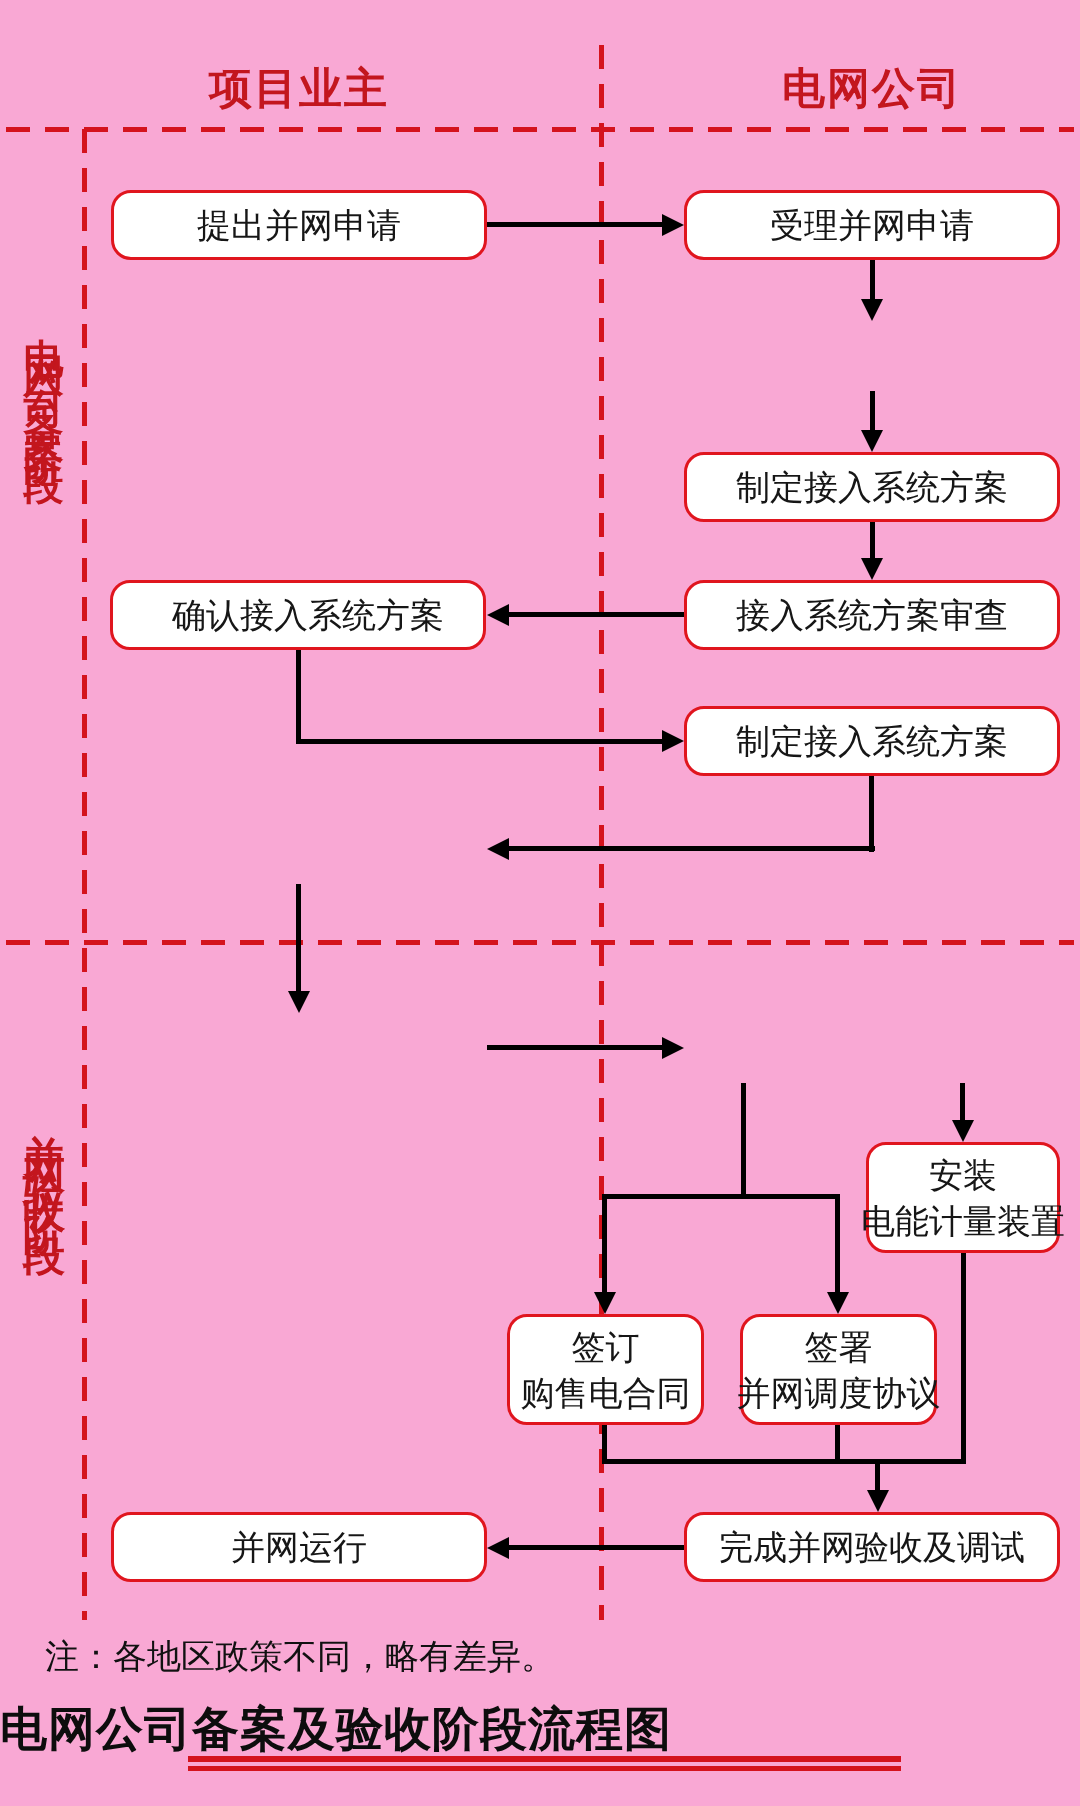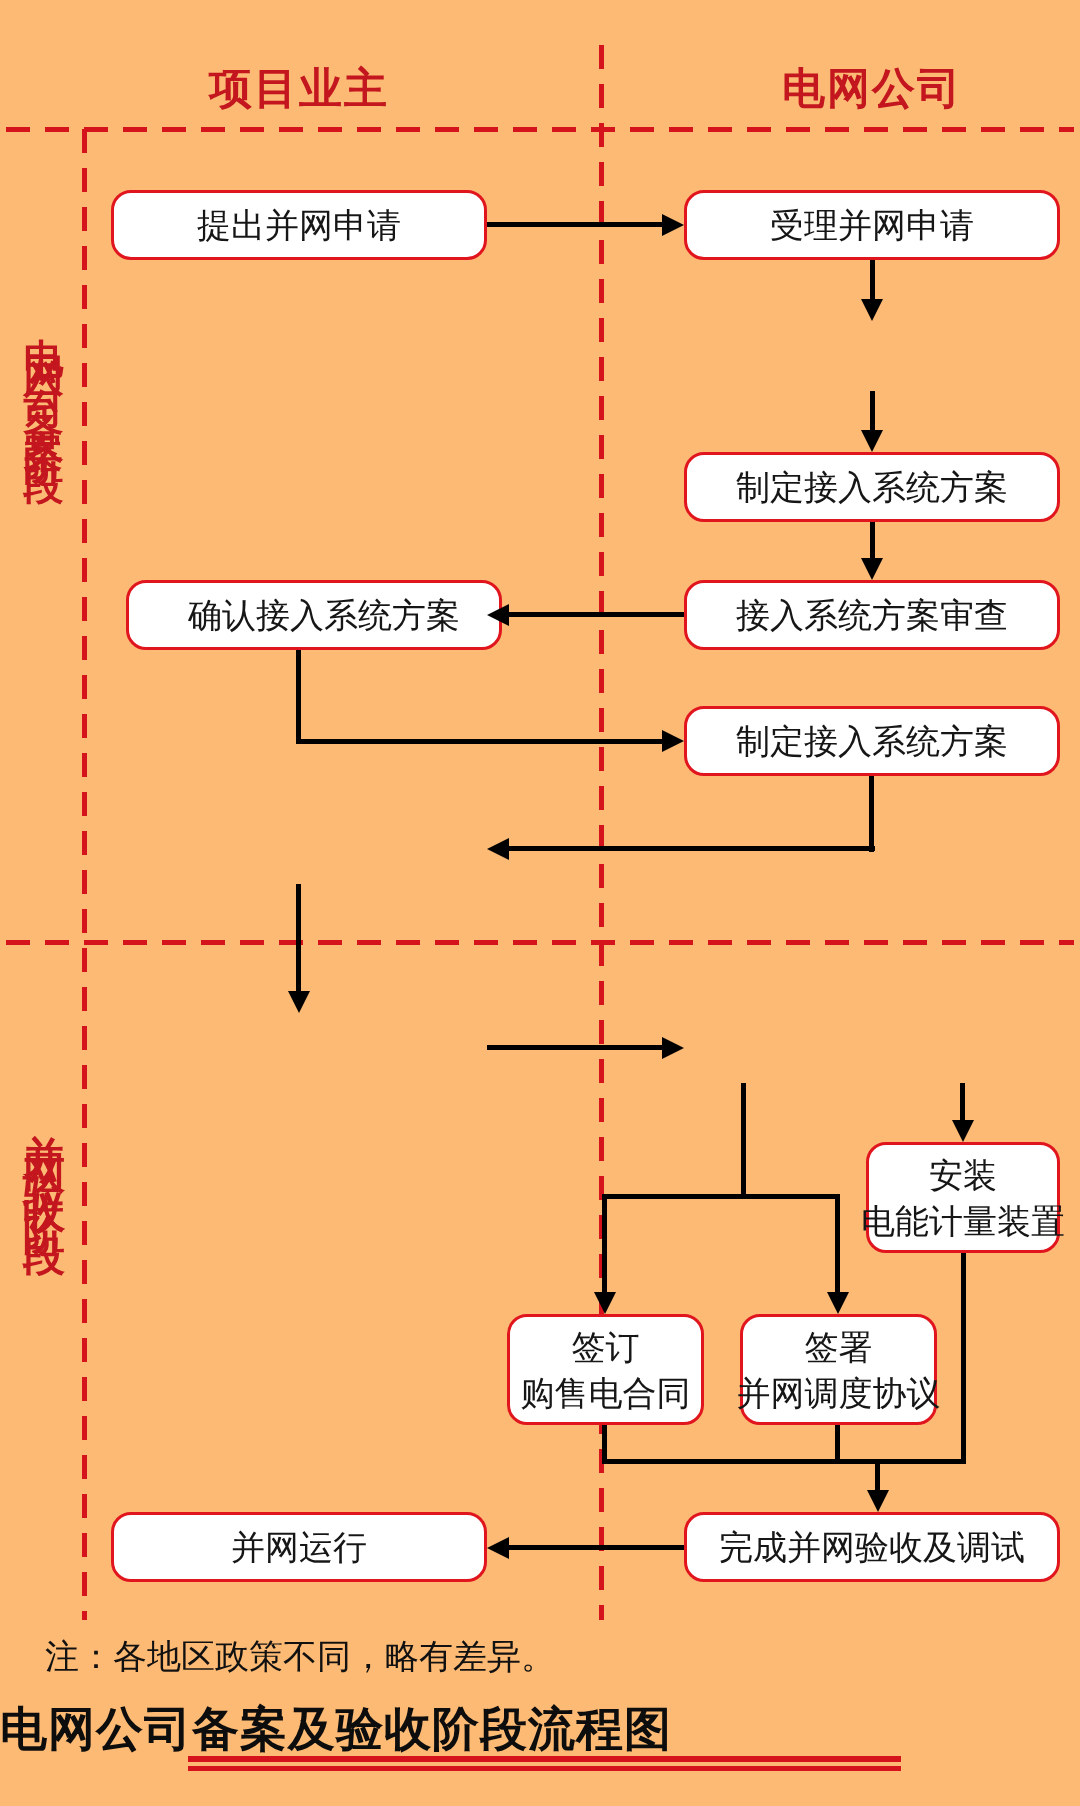--- a/index.html
+++ b/index.html
@@ -4,21 +4,21 @@
 <style>
   :root{
     --red-text:#C3161E;
     --red-line:#D4131D;
     --red-border:#E0151E;
     --ink:#000000;
     --box-text:#161616;
   }
   html,body{margin:0;padding:0;background:#ffffff;}
   #canvas{
-    position:relative;width:1080px;height:1806px;background:#fdba74;
+    position:relative;width:1080px;height:1806px;background:#f9a8d4;
     font-family:"Liberation Sans","DejaVu Sans",sans-serif;overflow:hidden;
   }
   .col-header{
     position:absolute;top:64px;height:48px;line-height:48px;
     font-size:43px;font-weight:bold;color:var(--red-text);
     text-align:center;letter-spacing:2px;white-space:nowrap;
   }
   .stage-label{
     position:absolute;width:48px;
     writing-mode:vertical-rl;text-orientation:upright;
@@ -74,21 +74,21 @@
 
   <div class="node one" style="left:111px;top:190px;">
     <span>提出并网申请</span>
   </div>
   <div class="node one" style="left:684px;top:190px;">
     <span>受理并网申请</span>
   </div>
   <div class="node one" style="left:684px;top:452px;">
     <span>制定接入系统方案</span>
   </div>
-  <div class="node one" style="left:126px;top:580px;padding-left:20px;">
+  <div class="node one" style="left:110px;top:580px;padding-left:20px;">
     <span>确认接入系统方案</span>
   </div>
   <div class="node one" style="left:684px;top:580px;">
     <span>接入系统方案审查</span>
   </div>
   <div class="node one" style="left:684px;top:706px;">
     <span>制定接入系统方案</span>
   </div>
   <div class="node" style="left:866px;top:1142px;width:194px;height:111px;">
     <span>安装</span>

